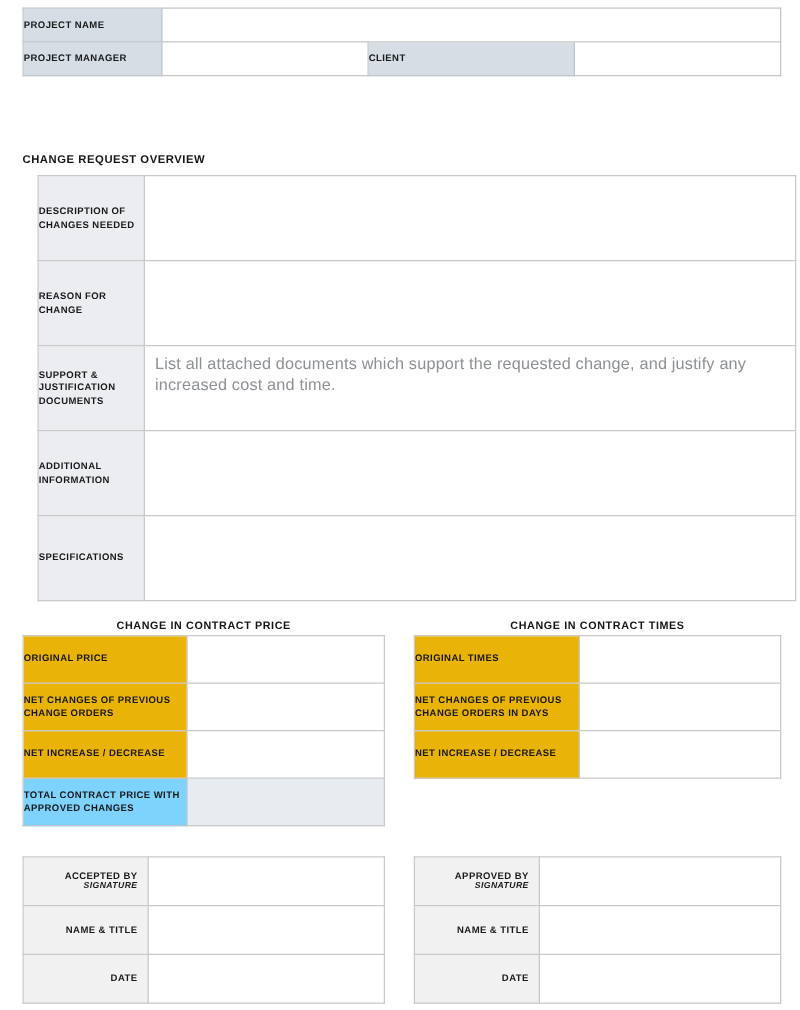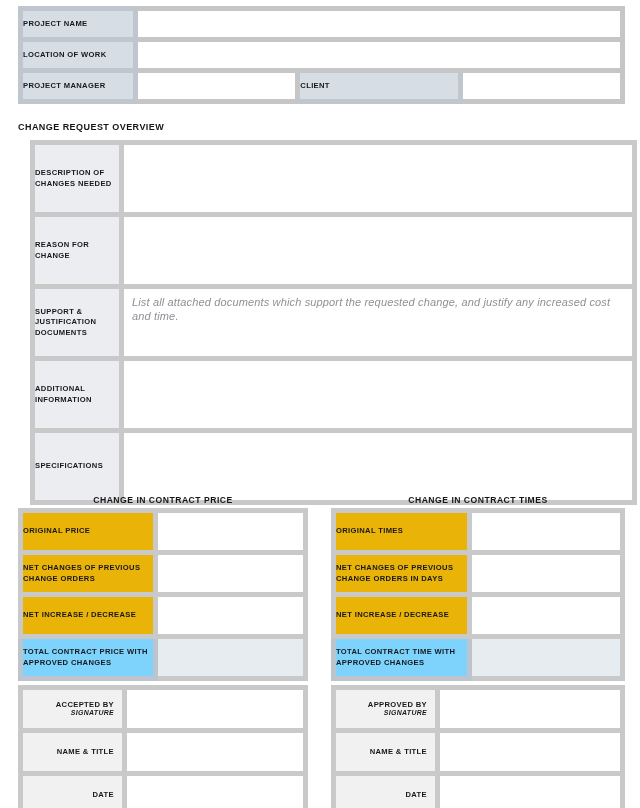--- a/index.html
+++ b/index.html
@@ -24,21 +24,21 @@
     box-sizing: border-box;
   }
 
   
   .tbl {
     border-collapse: collapse;
     table-layout: fixed;
     background: #ffffff;
   }
   .tbl td {
-    border: 5px solid #a16207;
+    border: 1px solid #a16207;
     padding: 0;
     vertical-align: middle;
     background: #ffffff;
   }
 
   .lbl {
     font-size: 7.6px;
     font-weight: bold;
     letter-spacing: 0.35px;
     line-height: 1.32;
@@ -107,22 +107,21 @@
   .overview-table td.lbl {
     background: #ecedf0;
     border-color: #c9c9c9;
     vertical-align: middle;
   }
   .overview-table td.val {
     vertical-align: top;
   }
   .hint {
     display: block;
-    font-size: 11px;
-    font-style: italic;
+    font-size: 13px;
     color: #8d9095;
     letter-spacing: 0.15px;
     padding: 6px 0 0 8px;
     line-height: 1.3;
   }
 
   
   .contract-table {
     position: absolute;
   }
@@ -177,24 +176,20 @@
 
 <div class="page">
 
   <table class="tbl info-table" id="info-table">
     <tbody>
       <tr>
         <td class="lbl" style="width:110px">PROJECT NAME</td>
         <td class="val" colspan="3"></td>
       </tr>
       <tr>
-        <td class="lbl">LOCATION OF WORK</td>
-        <td class="val" colspan="3"></td>
-      </tr>
-      <tr>
         <td class="lbl">PROJECT MANAGER</td>
         <td class="val" style="width:195px"></td>
         <td class="lbl" style="width:94px">CLIENT</td>
         <td class="val"></td>
       </tr>
     </tbody>
   </table>
 
   <div class="section-heading" id="heading-overview">CHANGE REQUEST OVERVIEW</div>
 
@@ -255,24 +250,20 @@
         <td class="val"></td>
       </tr>
       <tr>
         <td class="lbl">NET CHANGES OF PREVIOUS CHANGE ORDERS IN DAYS</td>
         <td class="val"></td>
       </tr>
       <tr>
         <td class="lbl">NET INCREASE / DECREASE</td>
         <td class="val"></td>
       </tr>
-      <tr class="total">
-        <td class="lbl">TOTAL CONTRACT TIME WITH APPROVED CHANGES</td>
-        <td class="val"></td>
-      </tr>
     </tbody>
   </table>
 
   <table class="tbl sig-table" id="accept-table">
     <tbody>
       <tr>
         <td class="lbl" style="width:81px">
           <span>ACCEPTED BY</span>
           <span class="sig-sub">SIGNATURE</span>
         </td>

